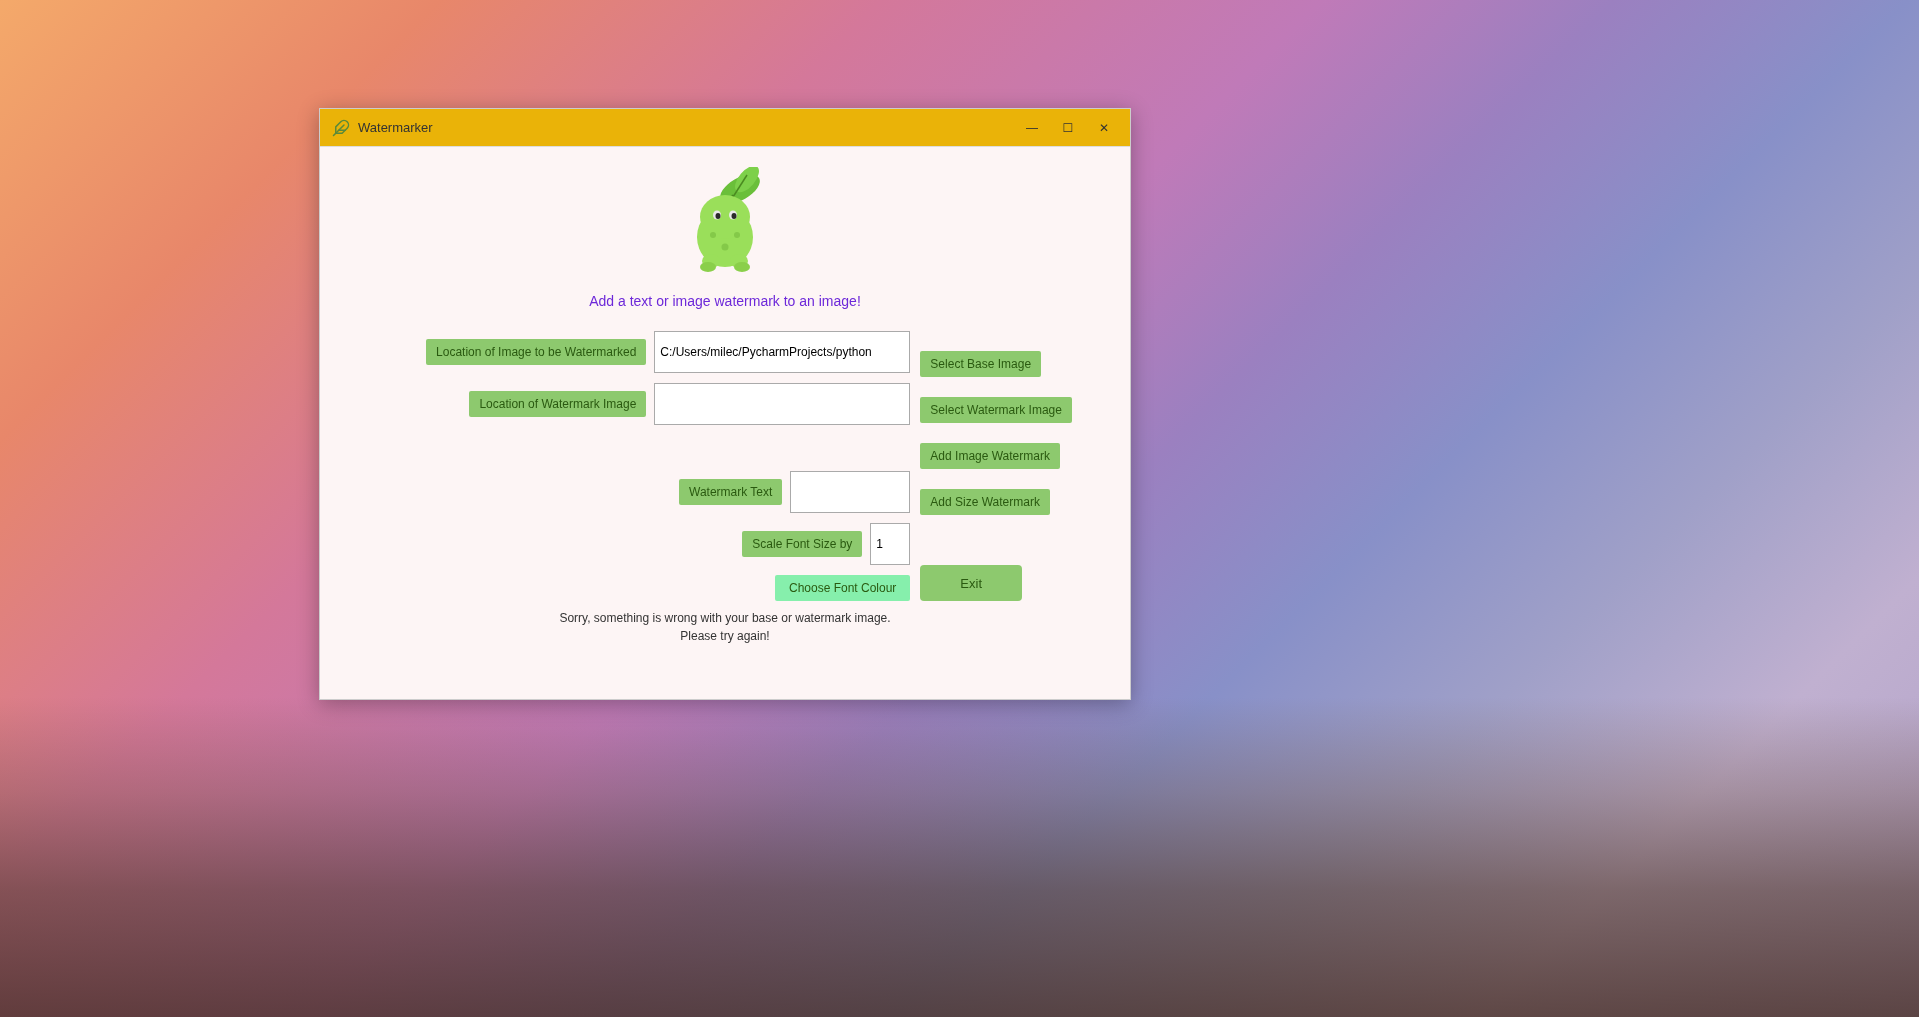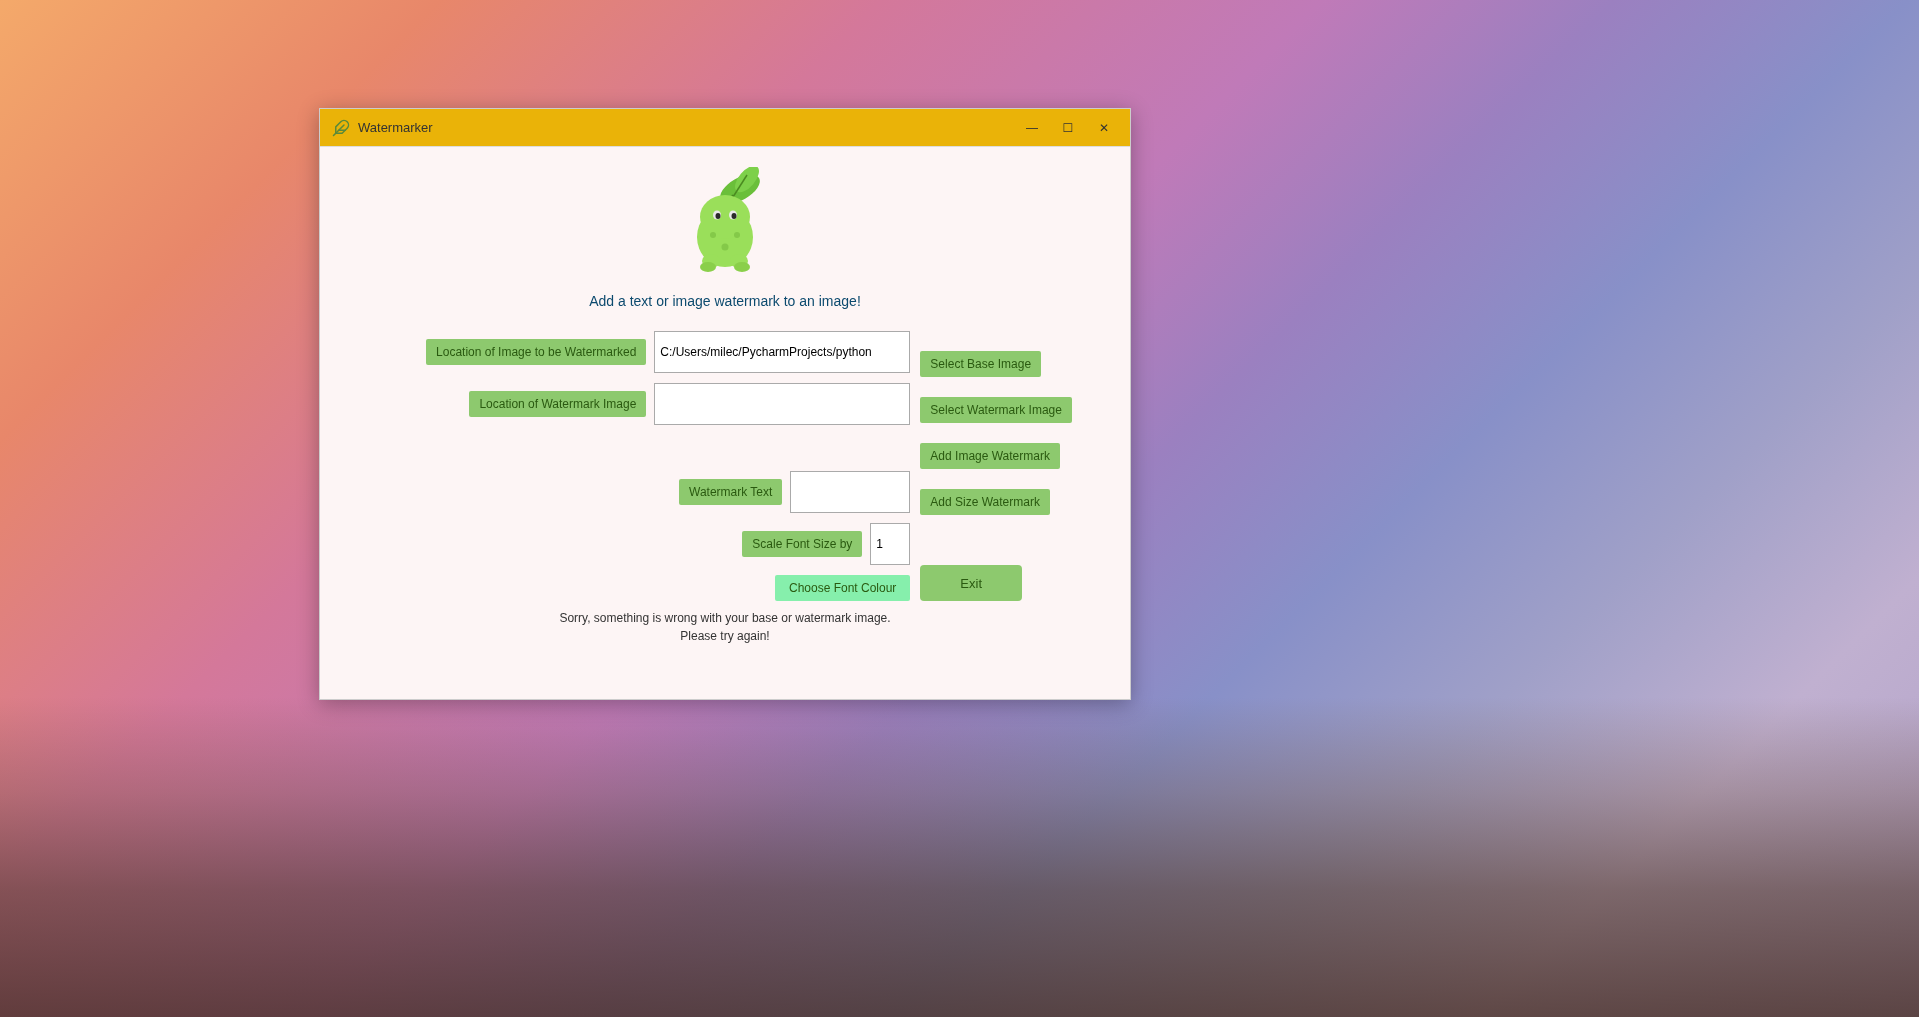--- a/index.html
+++ b/index.html
@@ -113,21 +113,21 @@
       align-items: center;
       overflow: hidden;
     }
 
     
     .logo-area {
       margin-bottom: 12px;
     }
 
     .subtitle-text {
-      color: #0c4a6e;
+      color: #6d28d9;
       font-size: 14px;
       margin-bottom: 22px;
       text-align: center;
     }
 
     .label-btn {
       background: #8dc96e;
       color: #2a5a10;
       border: none;
       padding: 5px 10px;

